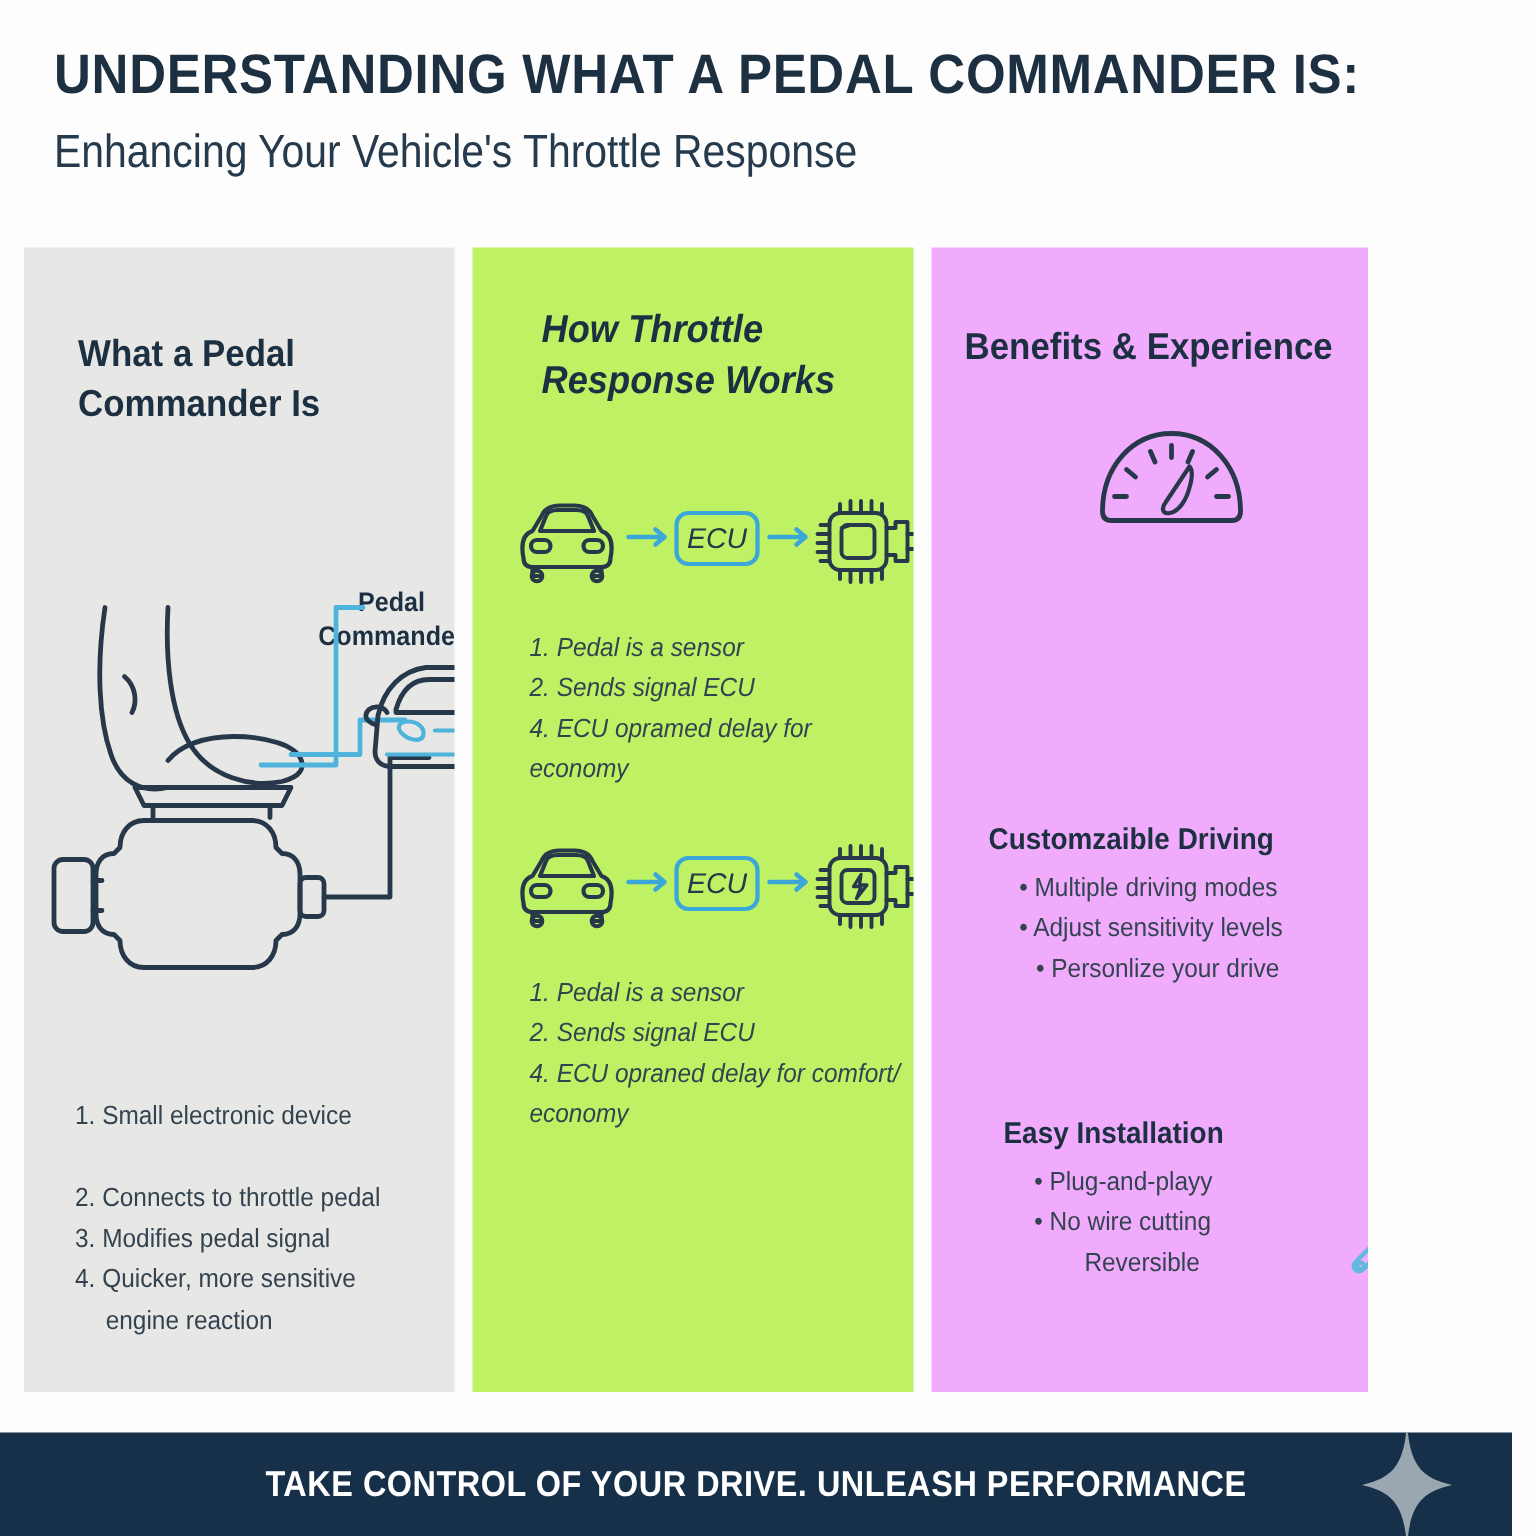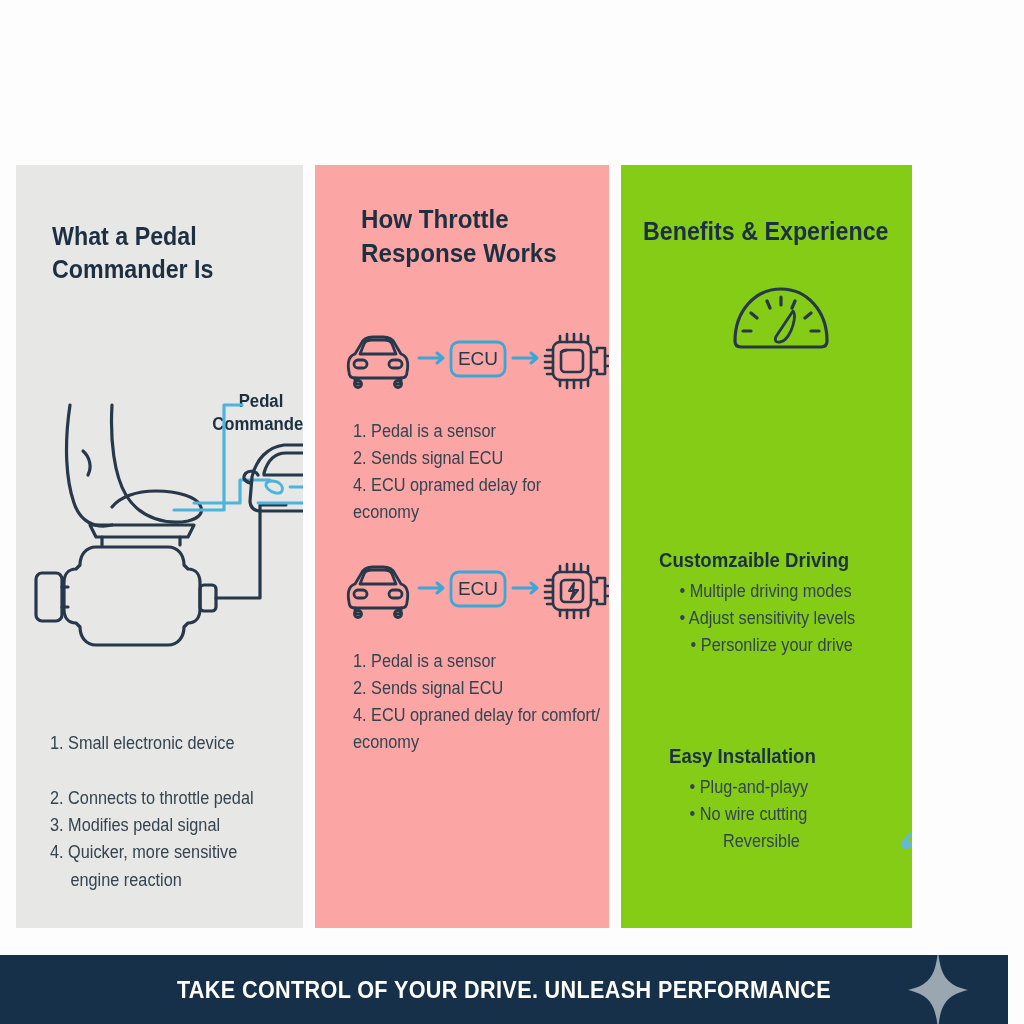--- a/index.html
+++ b/index.html
@@ -36,22 +36,22 @@
   }
 
   
   .panels {
     position: absolute; left: 16px; top: 165px;
     width: 896px; height: 763px;
     display: flex; gap: 12px;
   }
   .panel { position: relative; height: 100%; overflow: hidden; }
   .panel-1 { width: 316px; background: #e7e7e6; }
-  .panel-2 { width: 324px; background: #fca5a5; }
-  .panel-3 { width: 320px; background: #84cc16; }
+  .panel-2 { width: 324px; background: #bef264; font-style: italic; }
+  .panel-3 { width: 320px; background: #f0abfc; }
 
   .panel-head {
     font-family: "Liberation Sans Narrow", "Liberation Sans", sans-serif;
     font-weight: 700;
     color: #1d3042;
     transform: scaleX(0.93);
     transform-origin: left center;
     line-height: 1.3;
   }
   .p1-head { position: absolute; left: 36px; top: 55px; font-size: 25px; }
@@ -129,20 +129,24 @@
     font-weight: 700; font-size: 24px;
     color: #ffffff; letter-spacing: 0.4px; white-space: nowrap;
   }
   .sparkle { position: absolute; right: 38px; top: -6px; }
 </style>
 </head>
 <body>
 
 <div class="page">
 
+  <div class="header">
+    <div class="title">UNDERSTANDING WHAT A PEDAL COMMANDER IS:</div>
+    <div class="subtitle">Enhancing Your Vehicle's Throttle Response</div>
+  </div>
 
   <div class="panels">
 
     <div class="panel panel-1">
       <div class="panel-head p1-head">
         <div>What a Pedal</div>
         <div>Commander Is</div>
       </div>
 
       <div class="pc-label">

